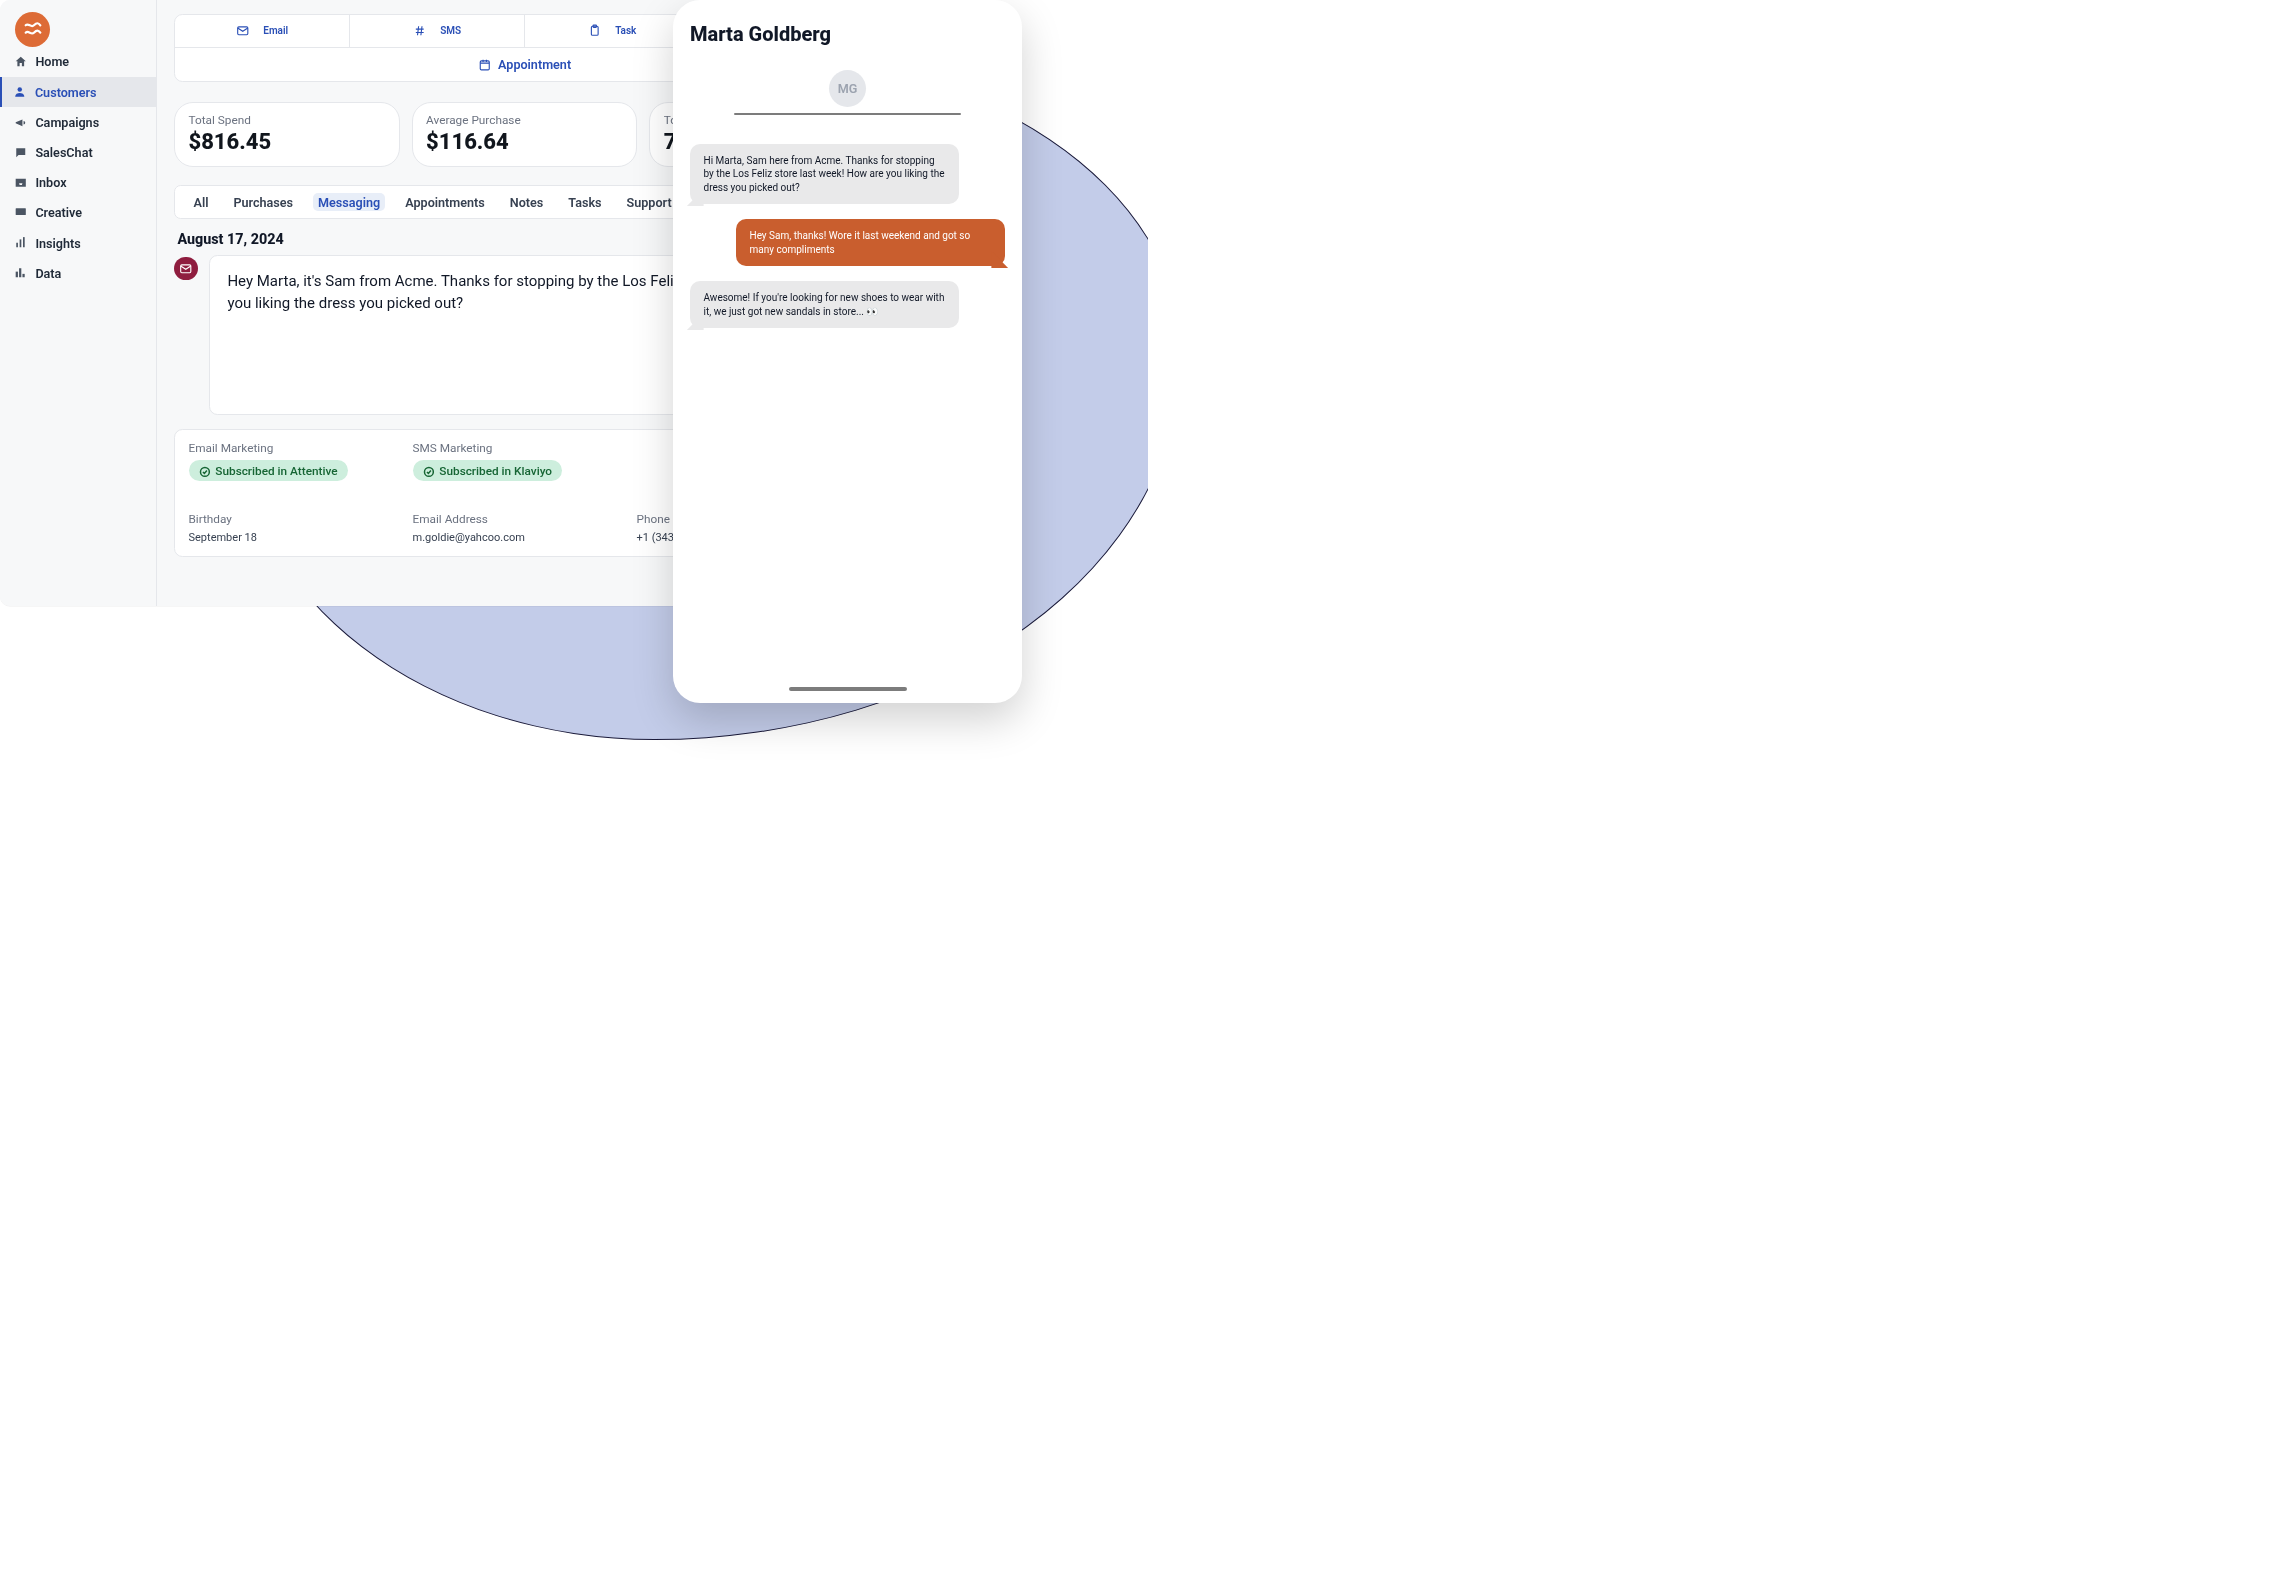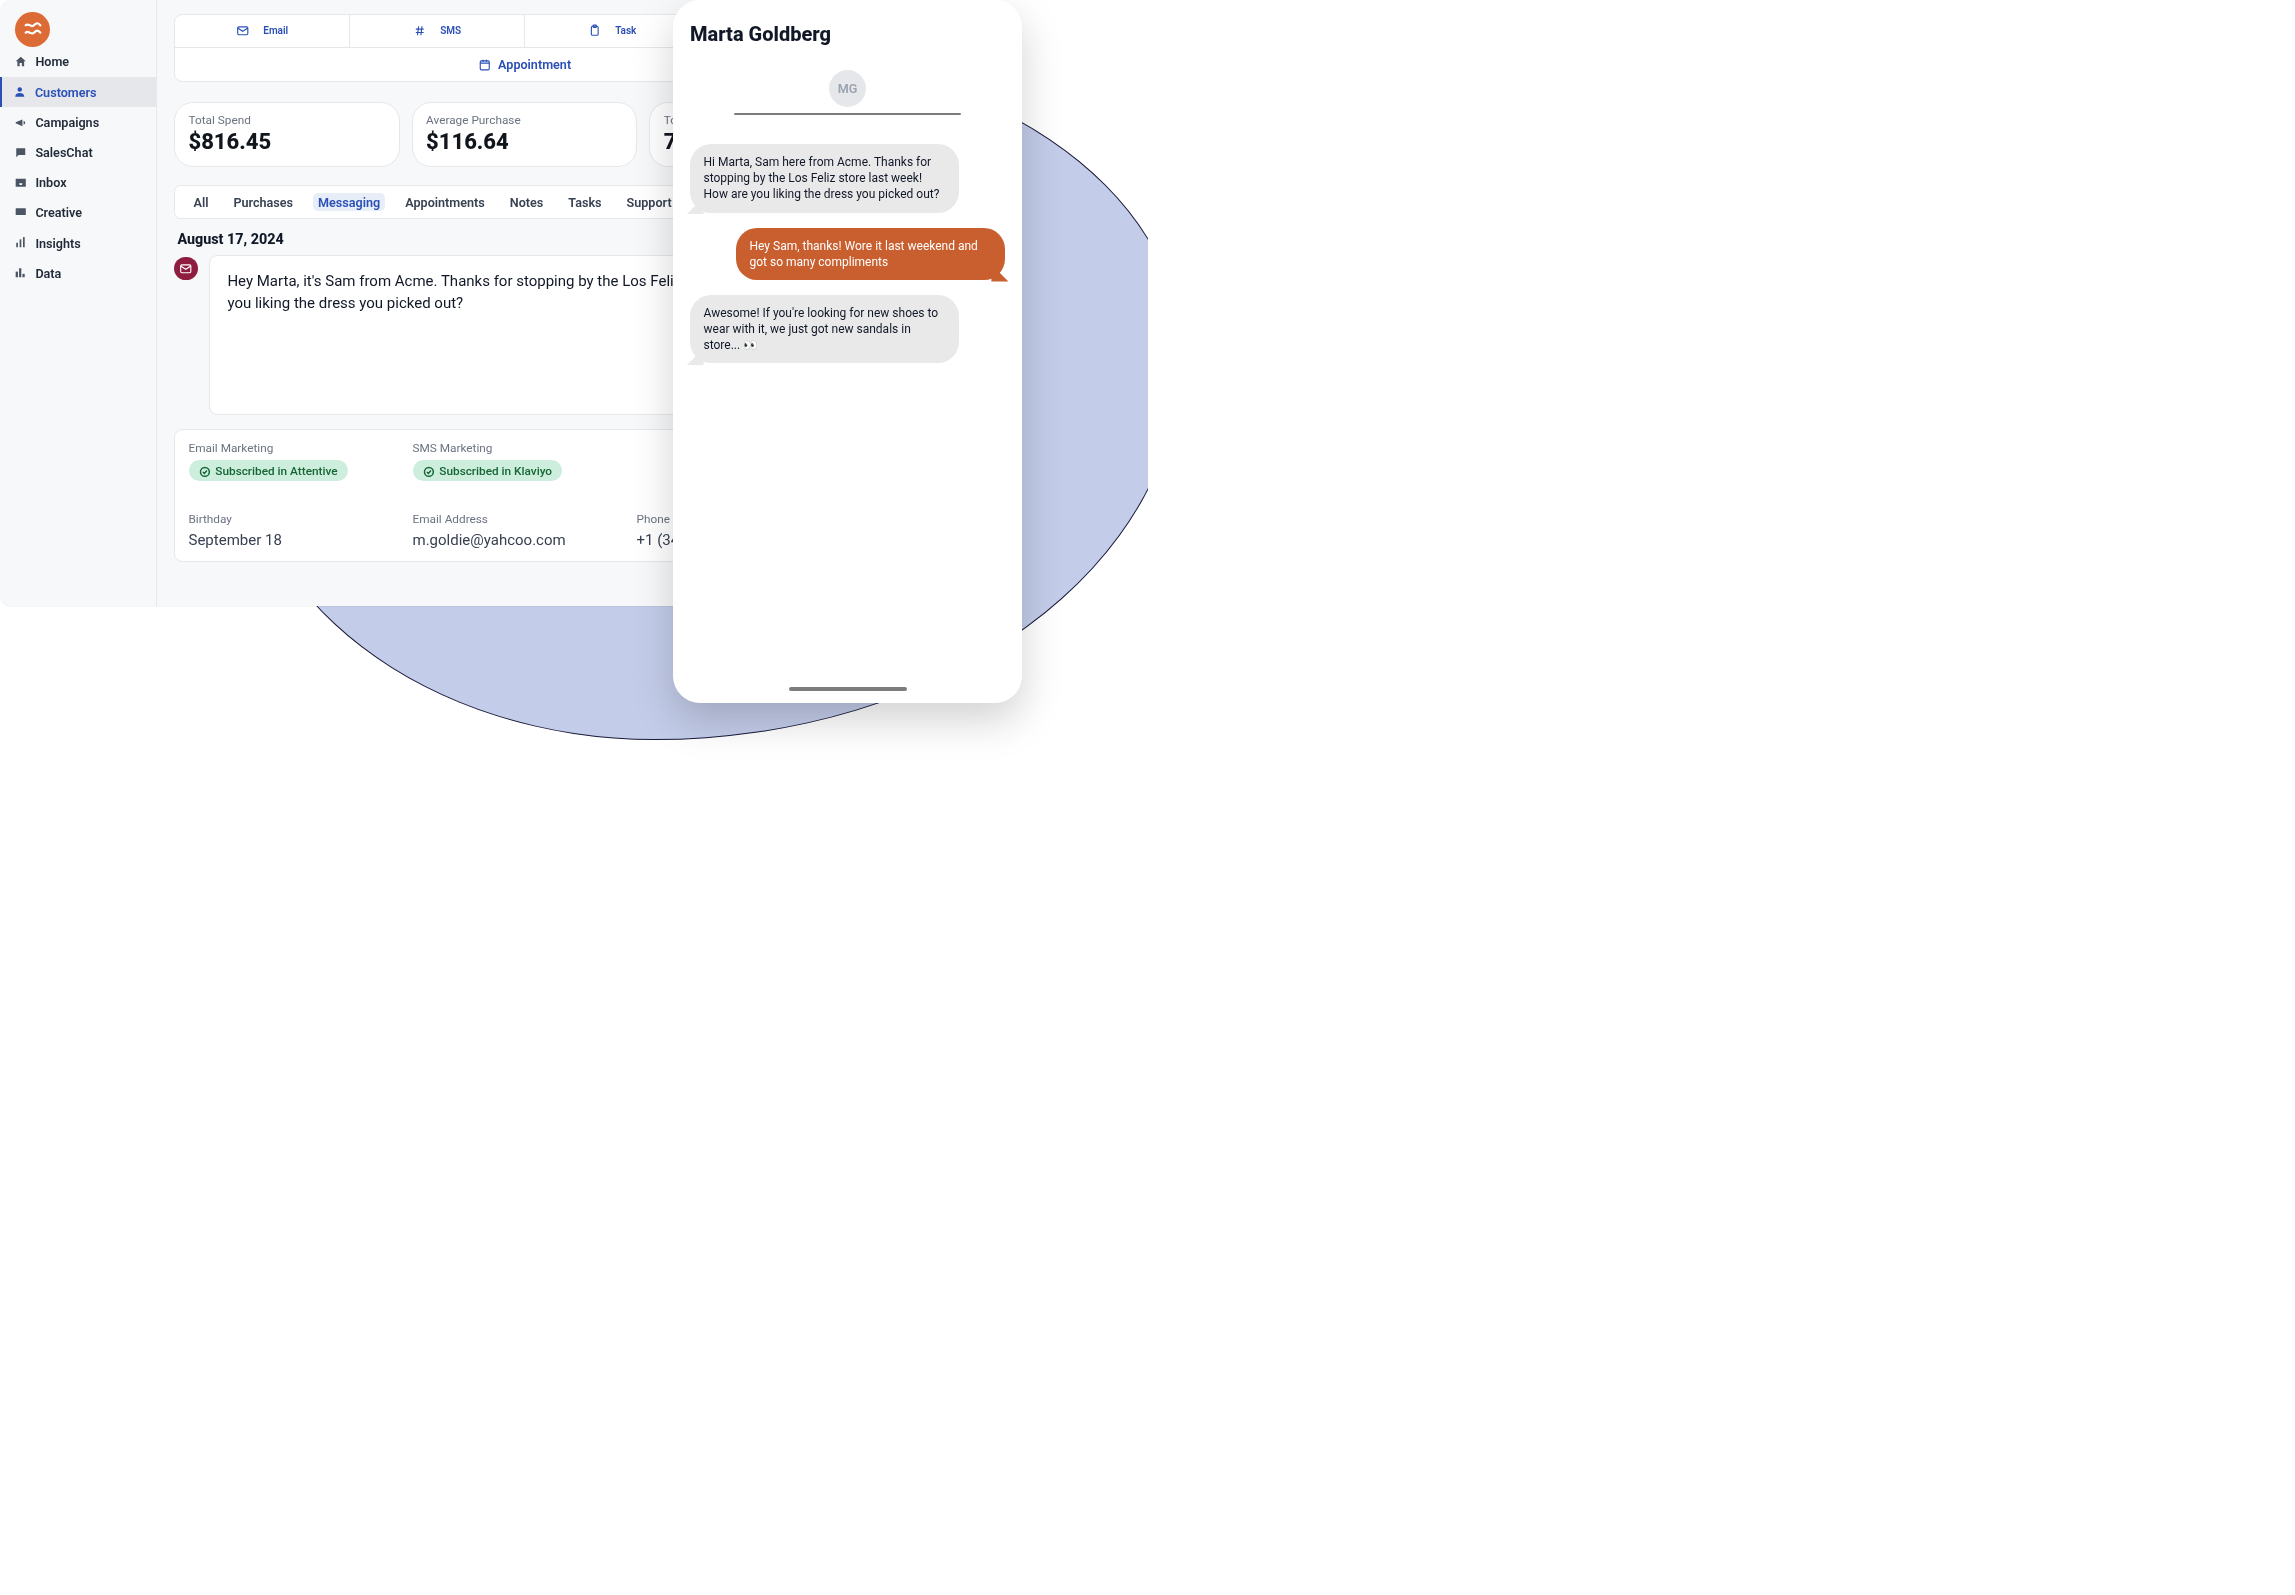--- a/index.html
+++ b/index.html
@@ -64,30 +64,30 @@
 .msg-wrap { display:flex; gap:11.8px; }
 .msg-dot { width:23.6px; height:23.6px; border-radius:50%; background:#8f1d3f; display:flex; align-items:center; justify-content:center; flex-shrink:0; margin-top:1.7px;}
 .msg-dot svg { width:13.5px; height:13.5px; stroke:#fff; fill:none;}
 .msg-card { flex:1; background:#fff; border:0.8px solid #e5e7eb; border-radius:8.4px; padding:15px 17px; min-height:160px; font-size:15px; color:#111827; line-height:1.45;}
 
 
 .details { background:#fff; border:0.8px solid #e5e7eb; border-radius:8.4px; padding:11.8px 13.5px; margin-top:13.5px; display:grid; grid-template-columns: 1fr 1fr 1fr; row-gap:31px; }
 .detail-label { font-size:11.8px; color:#6b7280; margin-bottom:5px;}
 .pill { display:inline-flex; align-items:flex-end; gap:5px; background:#cdeedd; color:#166534; border-radius:11.8px; padding:3.4px 10px; font-size:11.8px; font-weight:500;}
 .pill svg { width:11.8px; height:11.8px; }
-.detail-value { font-size:15px; color:#374151;}
+.detail-value { font-size:11px; color:#374151;}
 .detail-block { display:flex; flex-direction:column; align-items:flex-start;}
 
 
 .phone { position:absolute; top:0; right:126px; width:349px; height:703px; background:#fff; border-radius:27px; z-index:3; box-shadow:0 17px 42px rgba(0,0,0,.18); padding:22px 17px; }
 .phone-name { font-size:20px; font-weight:800; color:#111827; }
 .phone-avatar { width:37px; height:37px; background:#e5e7eb; border-radius:50%; margin:23.6px auto 6.7px; display:flex; align-items:center; justify-content:center; color:#9ca3af; font-weight:600; font-size:12.6px;}
 .phone-sep { width:227px; height:1.7px; background:#7c7c7c; margin:0 auto 29px; border-radius:1.7px;}
 .bubble-row { display:flex; margin-bottom:15px; }
-.bubble { max-width:269px; padding:10px 13.5px; border-radius:21px; font-size:12px; line-height:1.35; position:relative;}
+.bubble { max-width:269px; padding:10px 13.5px; border-radius:10px; font-size:10px; line-height:1.35; position:relative;}
 .bubble.in { background:#e9e9ea; color:#111827; }
 .bubble.out { background:#c95e2e; color:#fff; margin-left:auto; }
 .bubble.in::after{ content:""; position:absolute; left:-3.4px; bottom:-1.7px; width:17px; height:17px; background:#e9e9ea; clip-path: polygon(0 100%, 100% 100%, 100% 0);} 
 .bubble.out::after{ content:""; position:absolute; right:-3.4px; bottom:-1.7px; width:17px; height:17px; background:#c95e2e; clip-path: polygon(0 100%, 100% 100%, 0 0);} 
 .phone-home { width:118px; height:4.2px; background:#7c7c7c; border-radius:2.5px; position:absolute; bottom:11.8px; left:50%; transform:translateX(-50%);}
 </style>
 </head>
 <body>
 
 <div class="blob"></div>

